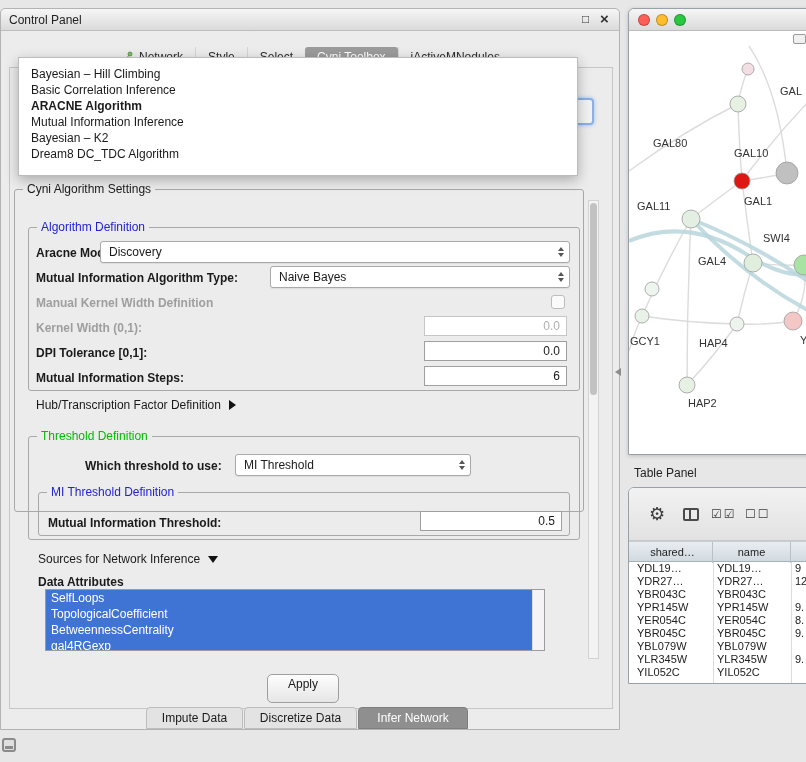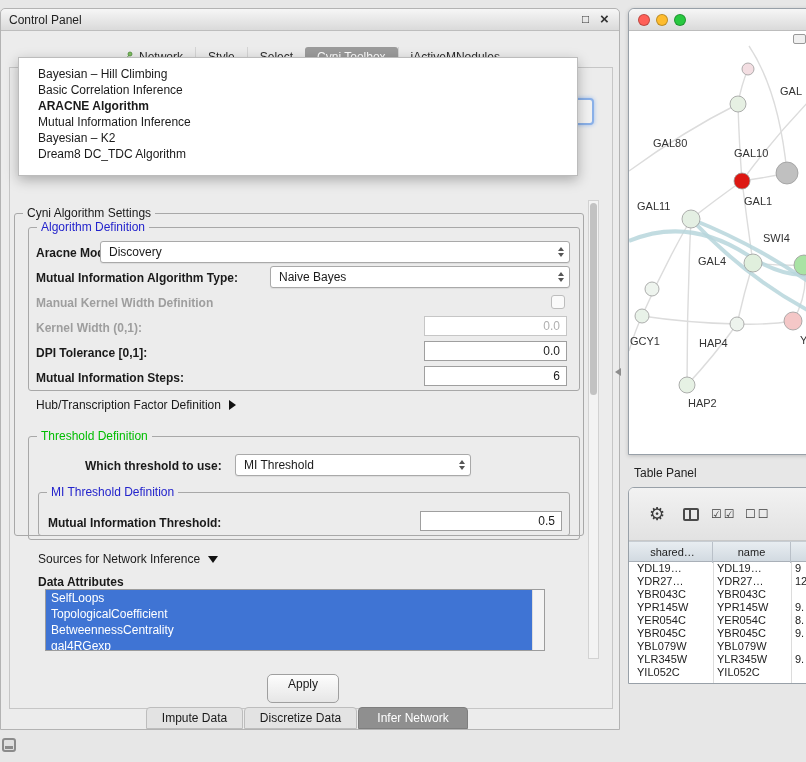--- a/index.html
+++ b/index.html
@@ -11,21 +11,21 @@
 .tb-title{position:absolute;left:8px;top:4px;font-size:12px;color:#222}
 .tb-ico{position:absolute;top:3px;font-size:12px;font-weight:bold;color:#333;cursor:default}
 .tabrow{position:absolute;left:8px;top:38px;width:604px;height:20px;display:flex;justify-content:center}
 .tab{padding:0 12px;line-height:20px;color:#2b2b2b;display:flex;align-items:center;gap:5px;border-left:1px solid #d4d4d4;white-space:nowrap}
 .tab.first{border-left:none}
 .tab.sel{background:#9b9b9b;color:#fff;border-radius:3px 3px 0 0;border-left:none}
 .content-panel{position:absolute;left:8px;top:58px;width:604px;height:642px;background:#ececec;border:1px solid #c6c6c6}
 .popup{position:absolute;left:18px;top:57px;width:560px;height:119px;background:#fff;border:1px solid #bcbcbc;box-shadow:0 4px 12px rgba(0,0,0,.28);z-index:60}
 .popup .ph{color:#b6b6b6;text-align:center;margin-top:3px;height:15px}
 .popup .pitems{margin-top:8px}
-.popup .pi{padding-left:19px;line-height:16px;white-space:nowrap}
+.popup .pi{padding-left:12px;line-height:16px;white-space:nowrap}
 .popup .pi.sel{font-weight:bold}
 .combo-frag{position:absolute;left:574px;top:98px;width:20px;height:27px;background:#f2f2f2;border:2px solid #8ab0e8;border-radius:4px;box-shadow:0 0 4px #9bbdef;z-index:55}
 .tgroup{position:absolute;border:1px solid #a8a8a8;border-radius:3px}
 .tgroup>.legend{position:absolute;top:-8px;left:8px;background:#ececec;padding:0 4px;font-size:12px;line-height:15px;white-space:nowrap}
 .leg-blue{color:#2323cc}
 .leg-green{color:#00bd00}
 .lbl{position:absolute;font-weight:bold;white-space:nowrap}
 .dis{color:#9e9e9e}
 .combo{position:absolute;background:#fff;border:1px solid #a9a9a9;border-radius:3px;line-height:20px;padding-left:8px;box-shadow:0 1px 1px rgba(0,0,0,.07)}
 .arrows{position:absolute;right:5px;top:50%;transform:translateY(-50%);display:flex;flex-direction:column;gap:2px}
@@ -116,21 +116,21 @@
     <div class="pitems">
       <div class="pi">Bayesian – Hill Climbing</div>
       <div class="pi">Basic Correlation Inference</div>
       <div class="pi sel">ARACNE Algorithm</div>
       <div class="pi">Mutual Information Inference</div>
       <div class="pi">Bayesian – K2</div>
       <div class="pi">Dream8 DC_TDC Algorithm</div>
     </div>
   </div>
 
-  <div class="tgroup" style="left:14px;top:213px;width:570px;height:323px">
+  <div class="tgroup" style="left:14px;top:189px;width:570px;height:323px">
     <span class="legend">Cyni Algorithm Settings</span>
   </div>
   <div class="vscroll" style="left:588px;top:200px;width:11px;height:459px">
     <div class="vthumb" style="top:2px;height:192px"></div>
   </div>
 
   <div class="tgroup" style="left:28px;top:227px;width:552px;height:164px">
     <span class="legend leg-blue">Algorithm Definition</span>
   </div>
 

